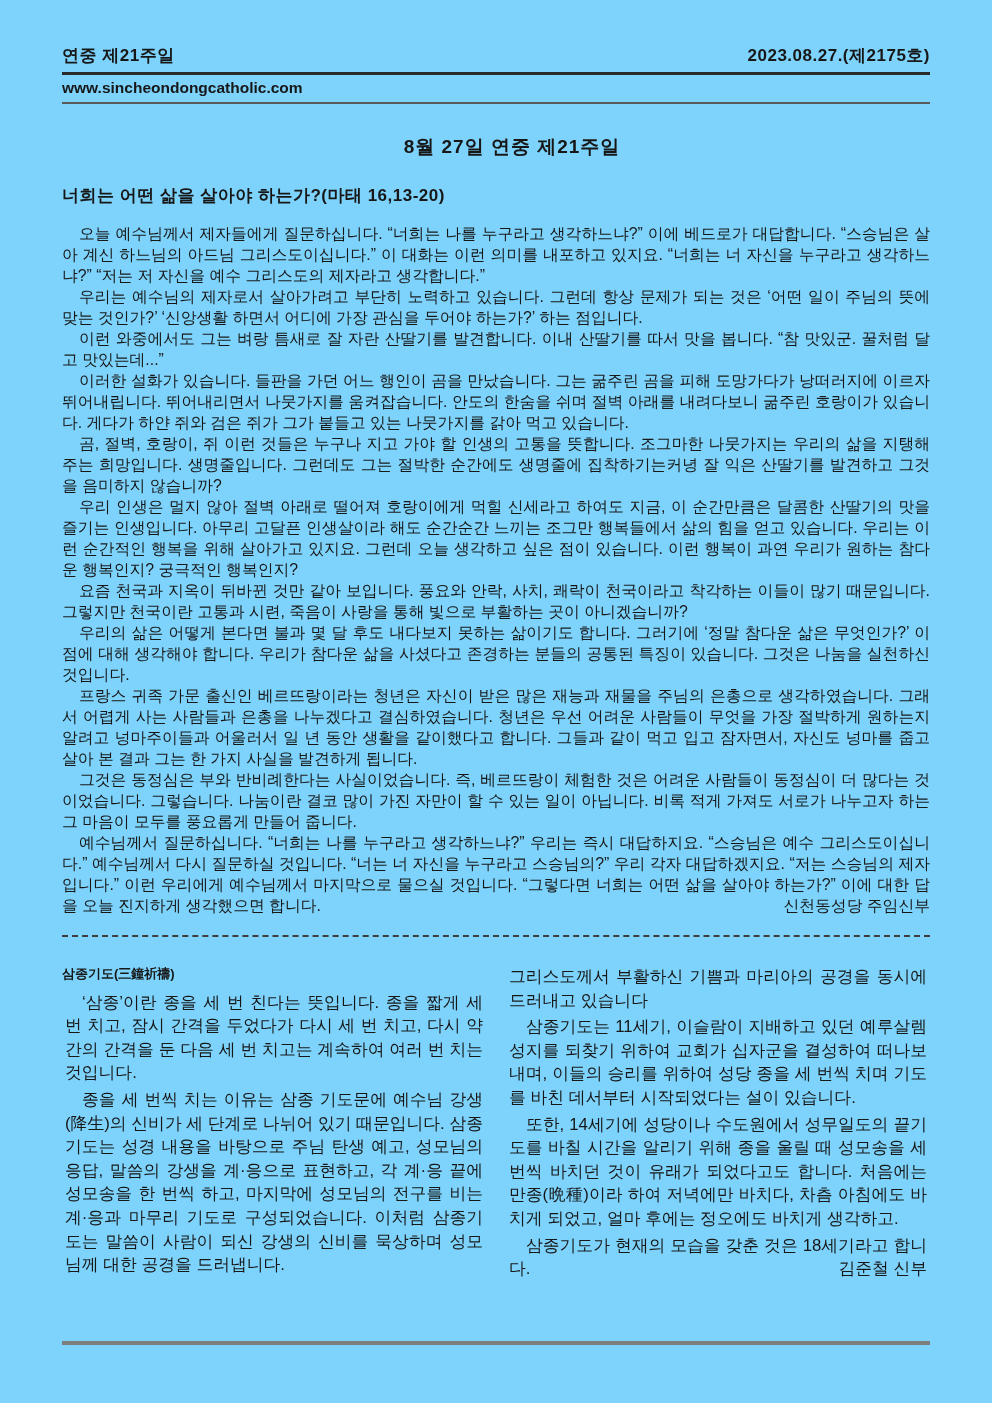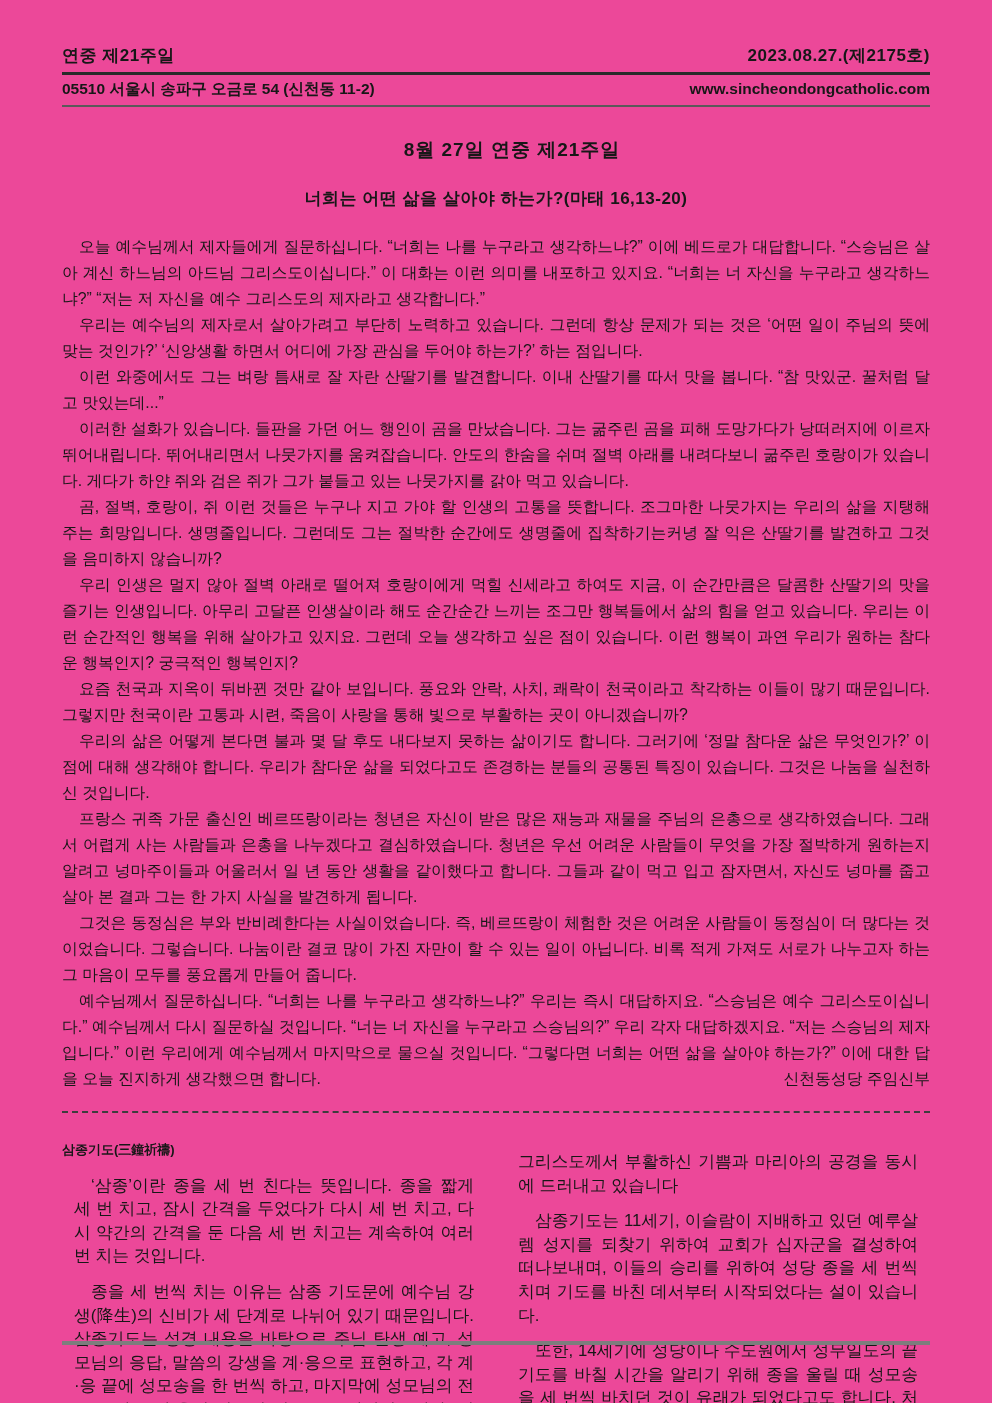--- a/index.html
+++ b/index.html
@@ -2,77 +2,76 @@
 <html><head>
 <meta charset="utf-8">
 <style>
   * { box-sizing: border-box; }
   html, body { margin: 0; padding: 0; background: #e8e8e8; }
   .page {
     position: relative;
     width: 992px;
     height: 1403px;
     margin: 0 auto;
-    background: #ec4899;
+    background: #7dd3fc;
     font-family: "Liberation Sans", "DejaVu Sans", sans-serif;
     color: #171717;
     padding: 44px 62px 0 62px;
     overflow: hidden;
   }
   
   .hdr-row { display: flex; justify-content: space-between; align-items: baseline; font-weight: bold; }
   .hdr-row1 { font-size: 17px; letter-spacing: 0.5px; padding-bottom: 5px; }
   .rule-strong { border: 0; border-top: 3px solid #2a2a2a; margin: 0; }
   .hdr-row2 { font-size: 15.5px; padding: 4px 0 5px 0; }
   .rule-thin { border: 0; border-top: 2px solid #5a5a5a; margin: 0; }
   
   .article-title { font-size: 19px; font-weight: bold; margin: 30px 0 0 32px; letter-spacing: 1px; text-align: center; }
-  .article-subtitle { text-align: center; font-weight: bold; font-size: 17px; margin-top: 24px; letter-spacing: 0.5px; }
-  .article-body { margin-top: 24px; font-size: 15.8px; line-height: 26px; text-align: justify; }
+  .article-subtitle { text-align: left; font-weight: bold; font-size: 17px; margin-top: 24px; letter-spacing: 0.5px; }
+  .article-body { margin-top: 16px; font-size: 15.8px; line-height: 21px; text-align: justify; }
   .article-body p { margin: 0; text-indent: 17px; }
   .sig { float: right; font-weight: normal; }
   
   .dashed-divider { border: 0; border-top: 2px dashed #3d3d3d; margin: 19px 0 0 0; }
   
   .two-col { display: flex; gap: 20px; margin-top: 25px; font-size: 16.8px; line-height: 23.6px; text-align: justify; }
   .col { flex: 1; min-width: 0; }
   .angelus-title { font-size: 13px; font-weight: bold; margin: 0 0 5px 0; }
-  .col p { margin: 12px; text-indent: 17px; }
+  .col p { margin: 3px; text-indent: 17px; }
   .col p.noindent { text-indent: 0; }
   
   .bottom-rule { position: absolute; left: 62px; right: 62px; bottom: 58px; height: 4px; background: #7d7d7d; }
 </style>
 </head>
 <body>
 
 <div class="page">
 
   <div class="hdr-row hdr-row1">
     <span>연중 제21주일</span>
     <span>2023.08.27.(제2175호)</span>
   </div>
   <hr class="rule-strong">
   <div class="hdr-row hdr-row2">
-    <span>05510 서울시 송파구 오금로 54 (신천동 11-2)</span>
     <span>www.sincheondongcatholic.com</span>
   </div>
   <hr class="rule-thin">
 
   <div class="article-title">8월 27일 연중 제21주일</div>
   <div class="article-subtitle">너희는 어떤 삶을 살아야 하는가?(마태 16,13-20)</div>
 
   <div class="article-body">
     <p>오늘 예수님께서 제자들에게 질문하십니다. “너희는 나를 누구라고 생각하느냐?” 이에 베드로가 대답합니다. “스승님은 살아 계신 하느님의 아드님 그리스도이십니다.” 이 대화는 이런 의미를 내포하고 있지요. “너희는 너 자신을 누구라고 생각하느냐?” “저는 저 자신을 예수 그리스도의 제자라고 생각합니다.”</p>
     <p>우리는 예수님의 제자로서 살아가려고 부단히 노력하고 있습니다. 그런데 항상 문제가 되는 것은 ‘어떤 일이 주님의 뜻에 맞는 것인가?’ ‘신앙생활 하면서 어디에 가장 관심을 두어야 하는가?’ 하는 점입니다.</p>
     <p>이런 와중에서도 그는 벼랑 틈새로 잘 자란 산딸기를 발견합니다. 이내 산딸기를 따서 맛을 봅니다. “참 맛있군. 꿀처럼 달고 맛있는데...”</p>
     <p>이러한 설화가 있습니다. 들판을 가던 어느 행인이 곰을 만났습니다. 그는 굶주린 곰을 피해 도망가다가 낭떠러지에 이르자 뛰어내립니다. 뛰어내리면서 나뭇가지를 움켜잡습니다. 안도의 한숨을 쉬며 절벽 아래를 내려다보니 굶주린 호랑이가 있습니다. 게다가 하얀 쥐와 검은 쥐가 그가 붙들고 있는 나뭇가지를 갉아 먹고 있습니다.</p>
     <p>곰, 절벽, 호랑이, 쥐 이런 것들은 누구나 지고 가야 할 인생의 고통을 뜻합니다. 조그마한 나뭇가지는 우리의 삶을 지탱해 주는 희망입니다. 생명줄입니다. 그런데도 그는 절박한 순간에도 생명줄에 집착하기는커녕 잘 익은 산딸기를 발견하고 그것을 음미하지 않습니까?</p>
     <p>우리 인생은 멀지 않아 절벽 아래로 떨어져 호랑이에게 먹힐 신세라고 하여도 지금, 이 순간만큼은 달콤한 산딸기의 맛을 즐기는 인생입니다. 아무리 고달픈 인생살이라 해도 순간순간 느끼는 조그만 행복들에서 삶의 힘을 얻고 있습니다. 우리는 이런 순간적인 행복을 위해 살아가고 있지요. 그런데 오늘 생각하고 싶은 점이 있습니다. 이런 행복이 과연 우리가 원하는 참다운 행복인지? 궁극적인 행복인지?</p>
     <p>요즘 천국과 지옥이 뒤바뀐 것만 같아 보입니다. 풍요와 안락, 사치, 쾌락이 천국이라고 착각하는 이들이 많기 때문입니다. 그렇지만 천국이란 고통과 시련, 죽음이 사랑을 통해 빛으로 부활하는 곳이 아니겠습니까?</p>
-    <p>우리의 삶은 어떻게 본다면 불과 몇 달 후도 내다보지 못하는 삶이기도 합니다. 그러기에 ‘정말 참다운 삶은 무엇인가?’ 이점에 대해 생각해야 합니다. 우리가 참다운 삶을 되었다고도 존경하는 분들의 공통된 특징이 있습니다. 그것은 나눔을 실천하신 것입니다.</p>
+    <p>우리의 삶은 어떻게 본다면 불과 몇 달 후도 내다보지 못하는 삶이기도 합니다. 그러기에 ‘정말 참다운 삶은 무엇인가?’ 이점에 대해 생각해야 합니다. 우리가 참다운 삶을 사셨다고 존경하는 분들의 공통된 특징이 있습니다. 그것은 나눔을 실천하신 것입니다.</p>
     <p>프랑스 귀족 가문 출신인 베르뜨랑이라는 청년은 자신이 받은 많은 재능과 재물을 주님의 은총으로 생각하였습니다. 그래서 어렵게 사는 사람들과 은총을 나누겠다고 결심하였습니다. 청년은 우선 어려운 사람들이 무엇을 가장 절박하게 원하는지 알려고 넝마주이들과 어울러서 일 년 동안 생활을 같이했다고 합니다. 그들과 같이 먹고 입고 잠자면서, 자신도 넝마를 줍고 살아 본 결과 그는 한 가지 사실을 발견하게 됩니다.</p>
     <p>그것은 동정심은 부와 반비례한다는 사실이었습니다. 즉, 베르뜨랑이 체험한 것은 어려운 사람들이 동정심이 더 많다는 것이었습니다. 그렇습니다. 나눔이란 결코 많이 가진 자만이 할 수 있는 일이 아닙니다. 비록 적게 가져도 서로가 나누고자 하는 그 마음이 모두를 풍요롭게 만들어 줍니다.</p>
     <p>
       <span>예수님께서 질문하십니다. “너희는 나를 누구라고 생각하느냐?” 우리는 즉시 대답하지요. “스승님은 예수 그리스도이십니다.” 예수님께서 다시 질문하실 것입니다. “너는 너 자신을 누구라고 스승님의?” 우리 각자 대답하겠지요. “저는 스승님의 제자입니다.” 이런 우리에게 예수님께서 마지막으로 물으실 것입니다. “그렇다면 너희는 어떤 삶을 살아야 하는가?” 이에 대한 답을 오늘 진지하게 생각했으면 합니다.</span>
       <span class="sig">신천동성당 주임신부</span>
     </p>
   </div>
 
   <hr class="dashed-divider">
 

